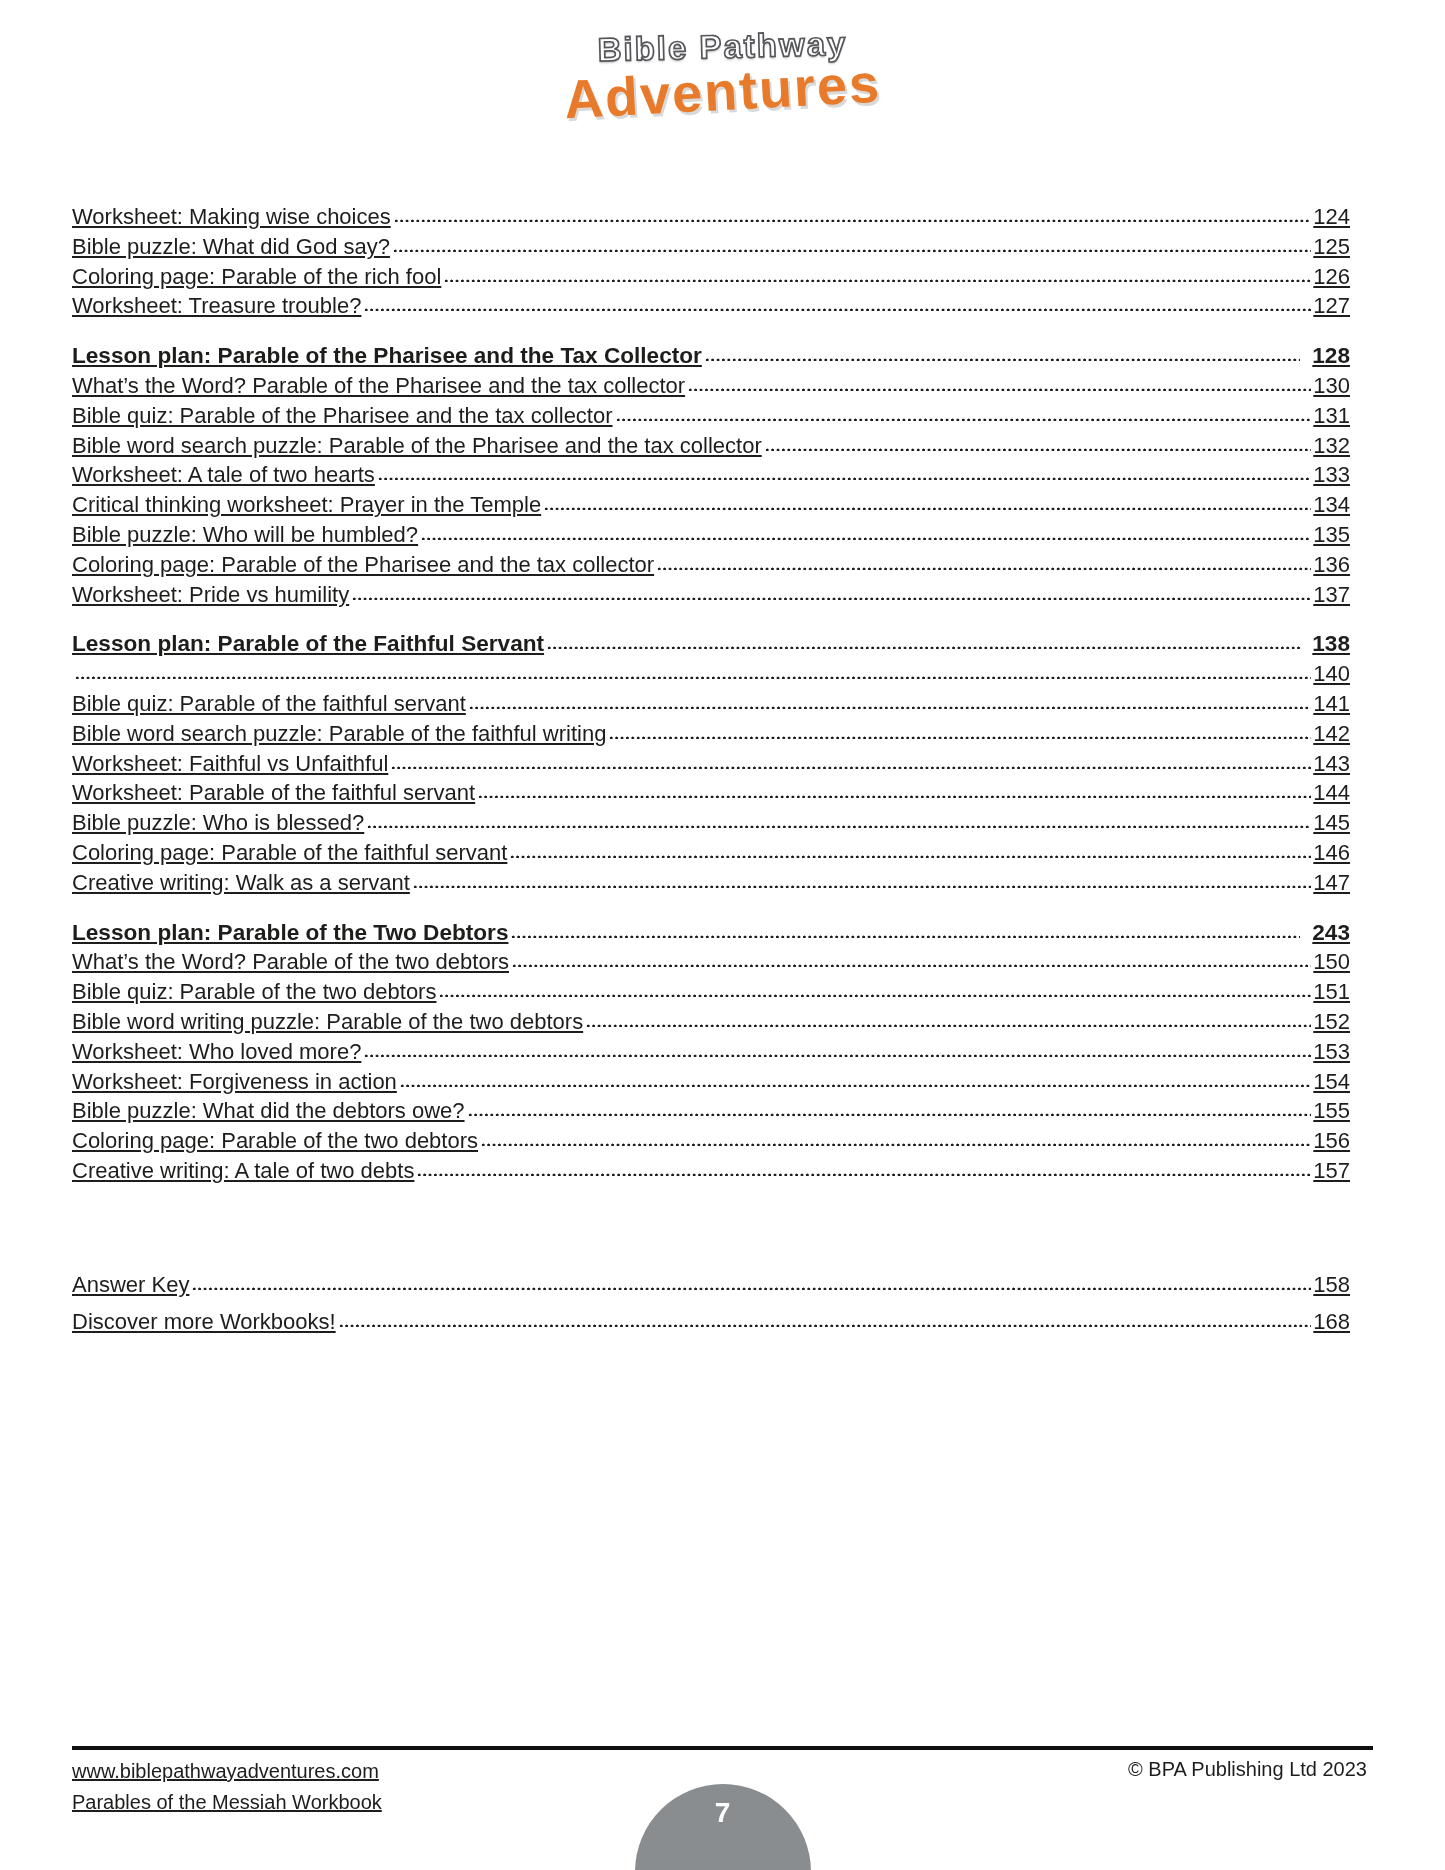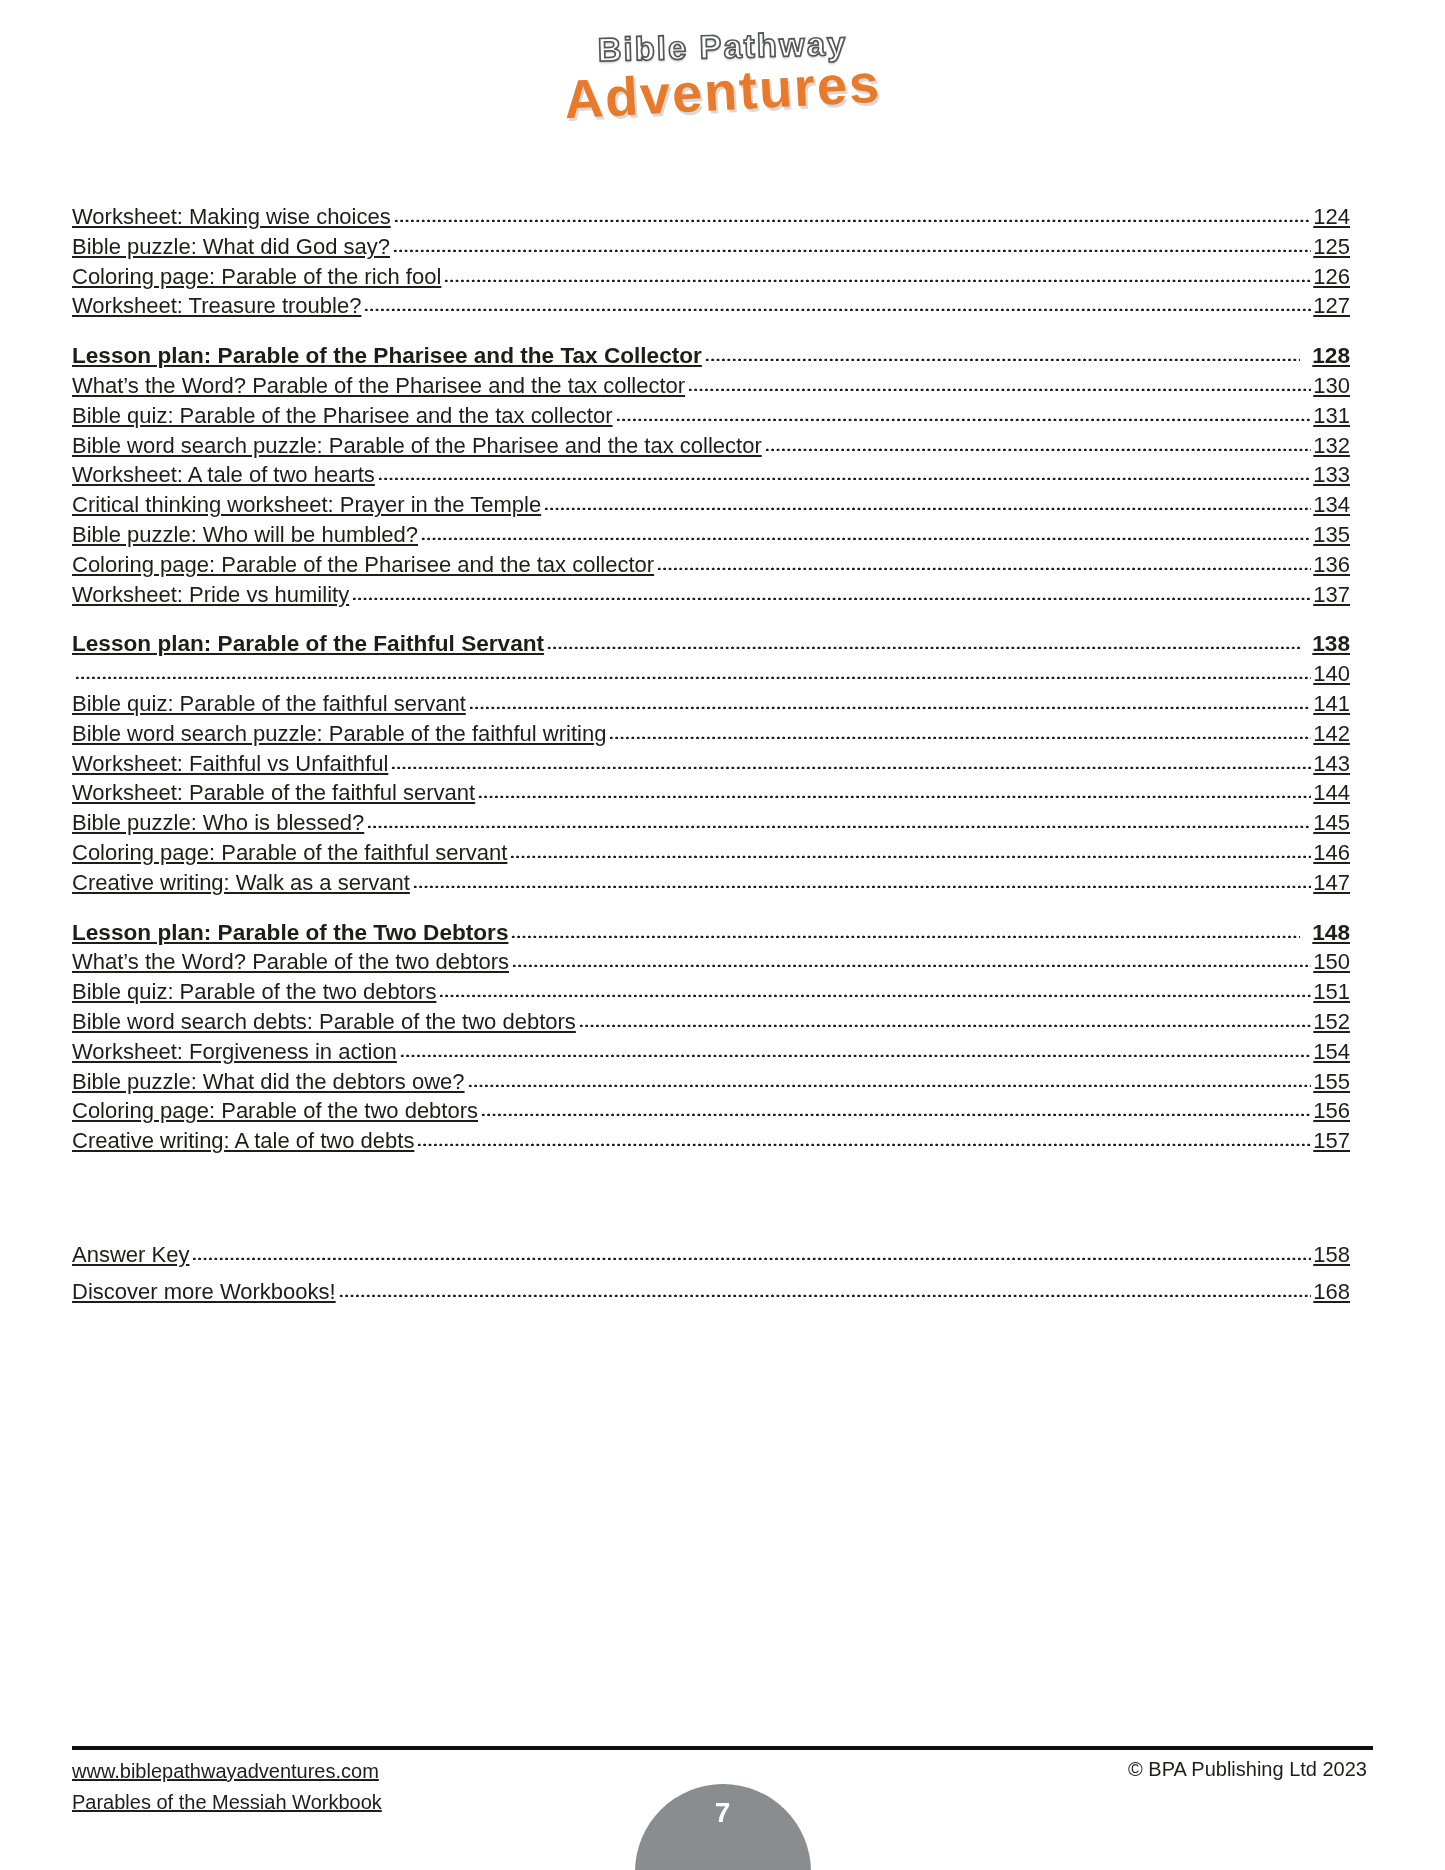--- a/index.html
+++ b/index.html
@@ -190,36 +190,41 @@
       <div class="toc-row">
         <span class="toc-label">Creative writing: Walk as a servant</span>
         <span class="leader"></span>
         <span class="toc-page">147</span>
       </div>
     </div>
     <div class="toc-group">
       <div class="toc-row bold">
         <span class="toc-label">Lesson plan: Parable of the Two Debtors</span>
         <span class="leader"></span>
-        <span class="toc-page">148</span>
+        <span class="toc-page">243</span>
       </div>
       <div class="toc-row">
         <span class="toc-label">What’s the Word? Parable of the two debtors</span>
         <span class="leader"></span>
         <span class="toc-page">150</span>
       </div>
       <div class="toc-row">
         <span class="toc-label">Bible quiz: Parable of the two debtors</span>
         <span class="leader"></span>
         <span class="toc-page">151</span>
       </div>
       <div class="toc-row">
-        <span class="toc-label">Bible word search debts: Parable of the two debtors</span>
+        <span class="toc-label">Bible word writing puzzle: Parable of the two debtors</span>
         <span class="leader"></span>
         <span class="toc-page">152</span>
+      </div>
+      <div class="toc-row">
+        <span class="toc-label">Worksheet: Who loved more?</span>
+        <span class="leader"></span>
+        <span class="toc-page">153</span>
       </div>
       <div class="toc-row">
         <span class="toc-label">Worksheet: Forgiveness in action</span>
         <span class="leader"></span>
         <span class="toc-page">154</span>
       </div>
       <div class="toc-row">
         <span class="toc-label">Bible puzzle: What did the debtors owe?</span>
         <span class="leader"></span>
         <span class="toc-page">155</span>

